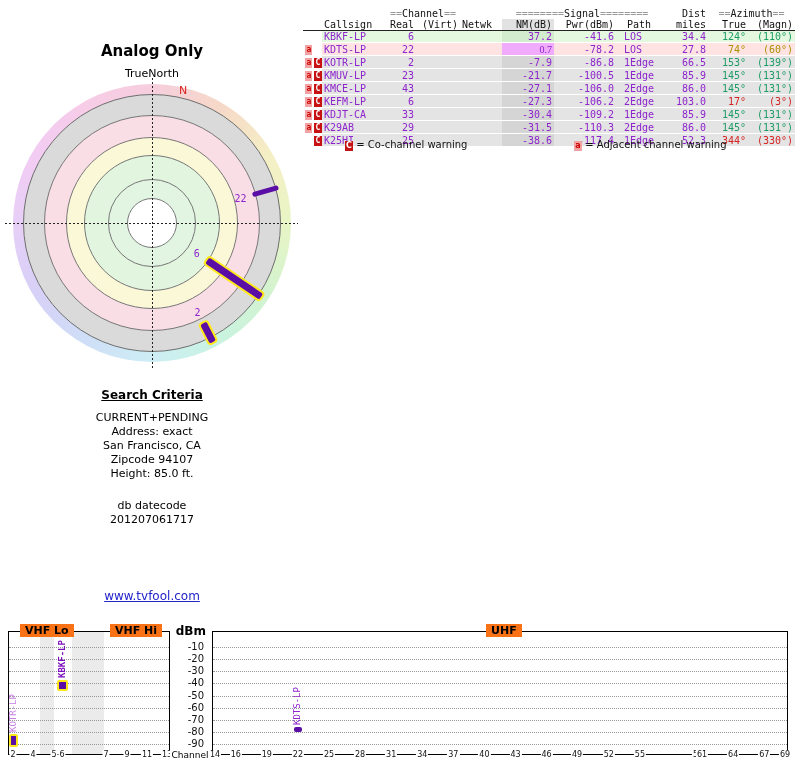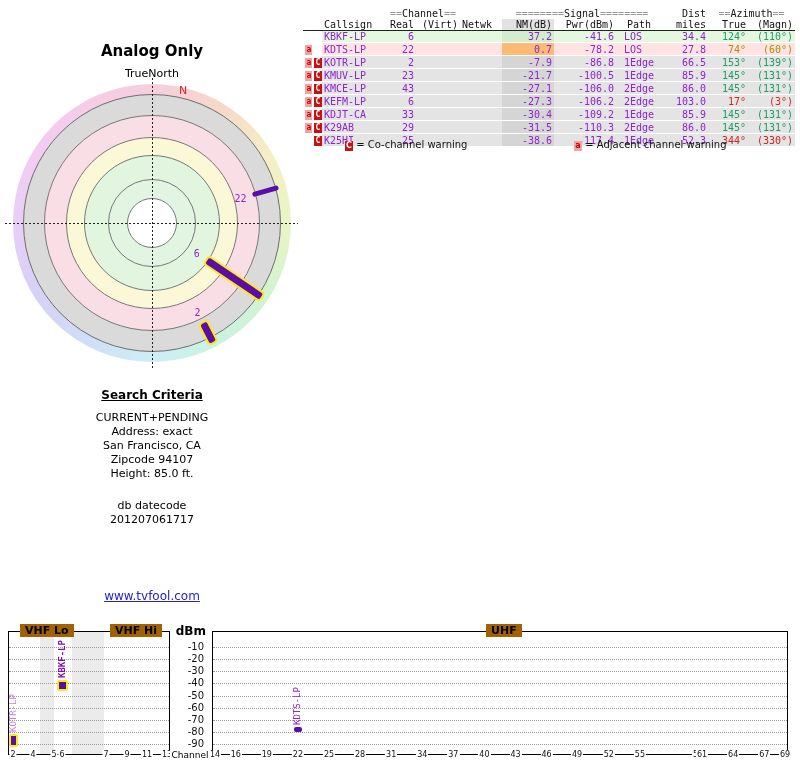--- a/index.html
+++ b/index.html
@@ -38,21 +38,21 @@
   #stations td{padding:0 2px;white-space:nowrap;overflow:hidden;}
   #stations .l{text-align:left;} #stations .r{text-align:right;} #stations .c{text-align:center;}
   #stations .path{text-align:left;padding-left:8px;}
   .ghead td{color:#111;}
   .eq{color:#999;}
   .colhead td{border-bottom:1px solid #222;color:#111;}
   .colhead td.nm{background:#e2e2e2;}
   #stations tbody{color:#8e24cc;}
   #stations tbody td{border-bottom:1px solid #fff;}
   tr.row-green{background:#e4f8e0;} tr.row-green td.nm{background:#d2eccd;}
-  tr.row-pink{background:#ffe3e3;}  tr.row-pink td.nm{background:#fdba74;}
+  tr.row-pink{background:#ffe3e3;}  tr.row-pink td.nm{background:#f0abfc;font-family:Liberation Serif, serif;}
   tr.row-gray{background:#e4e4e4;}  tr.row-gray td.nm{background:#d5d5d5;}
   td.warn{background:#fff;padding:0;}
   .az-teal{color:#1e9c66;} .az-olive{color:#ad8f00;} .az-red{color:#d42222;}
   .wbox{display:inline-block;width:8px;height:10px;line-height:10px;text-align:center;
         font-size:8px;font-weight:bold;}
   .wbox.C{background:#c61212;color:#fff;}
   .wbox.a{background:#f2a2a2;color:#c00;}
 
   
   .legend-item{position:absolute;top:139px;font-size:10px;color:#111;}
@@ -66,21 +66,21 @@
 
   
   #site-link-wrap{position:absolute;left:32px;top:585px;width:240px;text-align:center;}
   #site-link{color:#2323cc;font-size:12px;text-decoration:underline;cursor:pointer;}
 
   
   #vhf-box,#uhf-box{position:absolute;top:631px;height:124px;border:1px solid #000;
                     box-sizing:border-box;}
   #vhf-box{left:8px;width:162px;}
   #uhf-box{left:212px;width:576px;}
-  .band-label{position:absolute;top:624px;background:#a16207;padding:0 5px;
+  .band-label{position:absolute;top:624px;background:#f97316;padding:0 5px;
               font-weight:bold;font-size:11px;z-index:3;}
   #band-vhflo{left:20px;} #band-vhfhi{left:110px;} #band-uhf{left:486px;}
   #dbm-label{position:absolute;left:172px;top:624px;width:34px;text-align:right;
              font-weight:bold;font-size:12px;background:#fff;z-index:3;}
   #channel-label{position:absolute;left:170px;top:750px;width:40px;text-align:center;
                  font-size:9px;background:#fff;z-index:4;}
   .fmband{position:absolute;top:632px;height:122px;background:#ebebeb;}
   .grid{position:absolute;height:0;border-top:1px dotted #999;}
   .ylab{position:absolute;left:174px;width:30px;text-align:right;font-size:10px;color:#111;}
   .tick{position:absolute;top:750px;transform:translateX(-50%);background:#fff;

